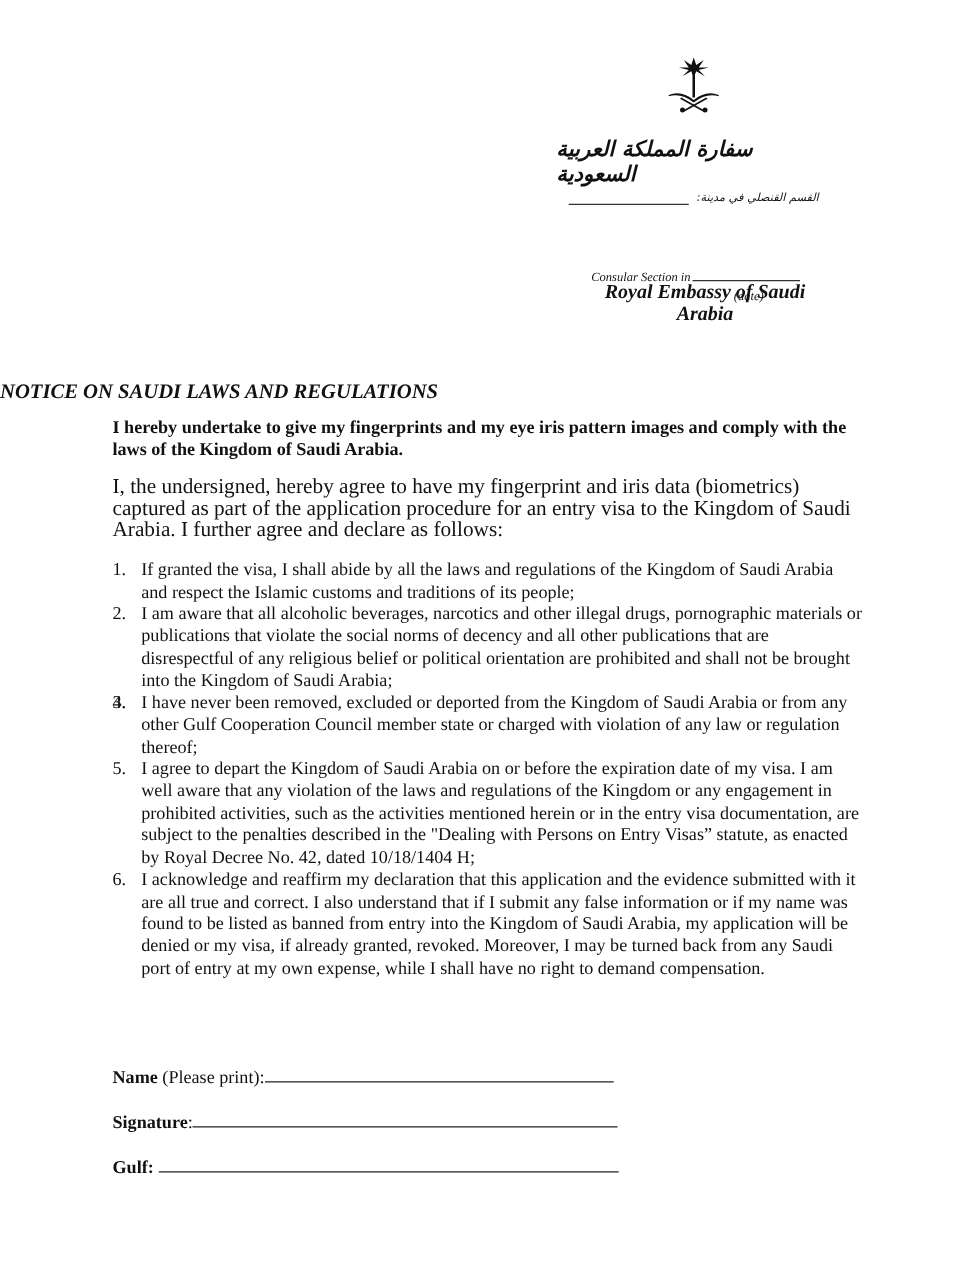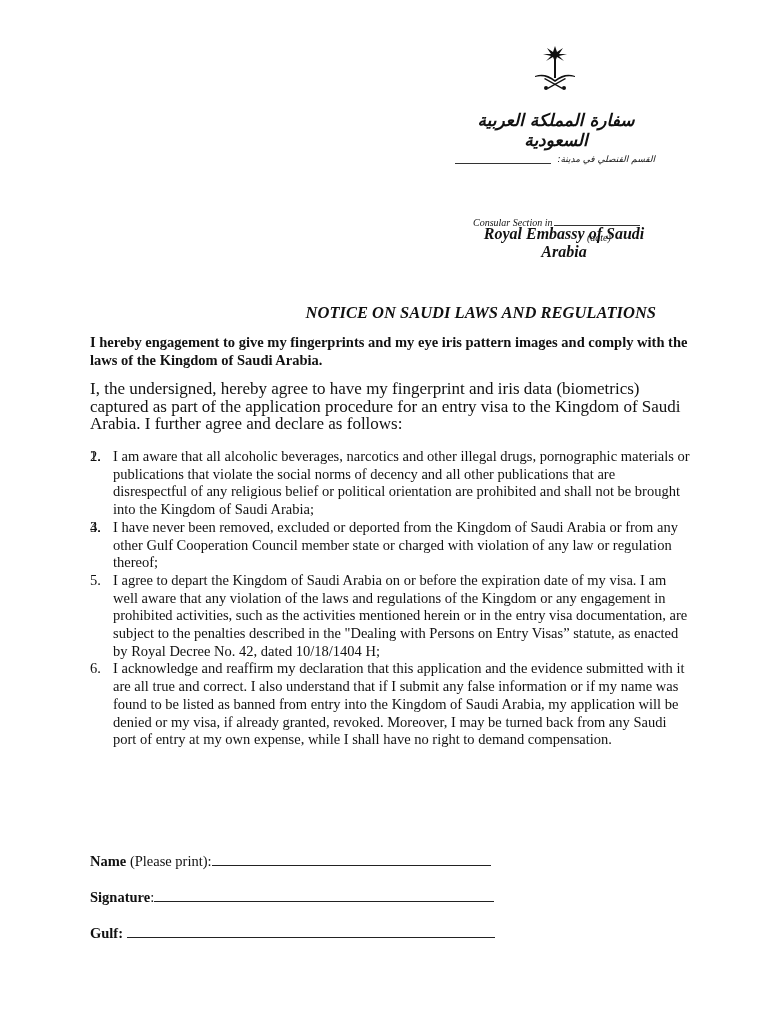--- a/index.html
+++ b/index.html
@@ -2,40 +2,40 @@
 <html><head>
 <meta charset="utf-8">
 <style>
   html, body { margin: 0; padding: 0; background: #ffffff; }
   body {
     width: 770px; height: 1024px; position: relative; overflow: hidden;
     font-family: "Liberation Serif", "DejaVu Serif", serif; color: #111;
   }
   .emblem { position: absolute; left: 531px; top: 42px; width: 48px; height: 50px; }
   .arabic-title {
-    position: absolute; left: 445px; top: 110px; width: 222px; text-align: center;
+    position: absolute; left: 445px; top: 110px; width: 222px; text-align: left;
     font-family: "DejaVu Sans", sans-serif; font-weight: bold; font-style: italic;
     font-size: 17px; direction: rtl; letter-spacing: 0.2px;
   }
   .arabic-sub {
     position: absolute; left: 455px; top: 154px; width: 200px; direction: rtl;
     font-family: "DejaVu Sans", sans-serif; font-size: 9px; font-style: italic; white-space: nowrap;
   }
   .arabic-sub .blank { display: inline-block; width: 96px; border-bottom: 1px solid #333; margin-right: 4px; vertical-align: bottom; }
   .embassy-name {
     position: absolute; left: 464px; top: 181px; width: 200px; text-align: center;
     font-family: "Liberation Serif", serif; font-style: italic; font-size: 16px; font-weight: bold; margin-top: 44px;
   }
   .consular {
     position: absolute; left: 473px; top: 217px; font-style: italic; font-size: 10px; white-space: nowrap;
   }
   .consular .blank { display: inline-block; width: 86px; border-bottom: 1px solid #333; margin-left: 2px; }
   .city { position: absolute; left: 587px; top: 232px; font-style: italic; font-size: 10px; }
   .notice-title {
-    position: absolute; left: 0; top: 303px; width: 656px; text-align: right;
+    position: absolute; left: 0; top: 303px; width: 656px; text-align: left;
     font-style: italic; font-weight: bold; font-size: 16.5px;
   }
   .undertake {
     position: absolute; left: 90px; top: 333px; width: 600px;
     font-weight: bold; font-size: 14.5px; line-height: 18px;
   }
   .intro {
     position: absolute; left: 90px; top: 380px; width: 600px;
     font-size: 17px; line-height: 17.7px;
   }
@@ -79,26 +79,26 @@
 
 <div class="embassy-name">Royal Embassy of Saudi Arabia</div>
 
 <div class="consular">
   <span>Consular Section in</span><span class="blank"></span>
 </div>
 <div class="city">(date)</div>
 
 <div class="notice-title">NOTICE ON SAUDI LAWS AND REGULATIONS</div>
 
-<div class="undertake">I hereby engagement to give my fingerprints and my eye iris pattern images and comply with the laws of the Kingdom of Saudi Arabia.</div>
+<div class="undertake">I hereby undertake to give my fingerprints and my eye iris pattern images and comply with the laws of the Kingdom of Saudi Arabia.</div>
 
 <div class="intro">I, the undersigned, hereby agree to have my fingerprint and iris data (biometrics) captured as part of the application procedure for an entry visa to the Kingdom of Saudi Arabia. I further agree and declare as follows:</div>
 
 <ol class="decl-list">
-  <li><span class="num">1.</span></li>
+  <li><span class="num">1.</span><span>If granted the visa, I shall abide by all the laws and regulations of the Kingdom of Saudi Arabia and respect the Islamic customs and traditions of its people;</span></li>
   <li><span class="num">2.</span><span>I am aware that all alcoholic beverages, narcotics and other illegal drugs, pornographic materials or publications that violate the social norms of decency and all other publications that are disrespectful of any religious belief or political orientation are prohibited and shall not be brought into the Kingdom of Saudi Arabia;</span></li>
   <li><span class="num">3.</span></li>
   <li><span class="num">4.</span><span>I have never been removed, excluded or deported from the Kingdom of Saudi Arabia or from any other Gulf Cooperation Council member state or charged with violation of any law or regulation thereof;</span></li>
   <li><span class="num">5.</span><span>I agree to depart the Kingdom of Saudi Arabia on or before the expiration date of my visa. I am well aware that any violation of the laws and regulations of the Kingdom or any engagement in prohibited activities, such as the activities mentioned herein or in the entry visa documentation, are subject to the penalties described in the "Dealing with Persons on Entry Visas” statute, as enacted by Royal Decree No. 42, dated 10/18/1404 H;</span></li>
   <li><span class="num">6.</span><span>I acknowledge and reaffirm my declaration that this application and the evidence submitted with it are all true and correct. I also understand that if I submit any false information or if my name was found to be listed as banned from entry into the Kingdom of Saudi Arabia, my application will be denied or my visa, if already granted, revoked. Moreover, I may be turned back from any Saudi port of entry at my own expense, while I shall have no right to demand compensation.</span></li>
 </ol>
 
 <div class="sign-block row-name">
   <b>Name</b><span> (Please print):</span><span class="sign-line" style="width:279px"></span>
 </div>

